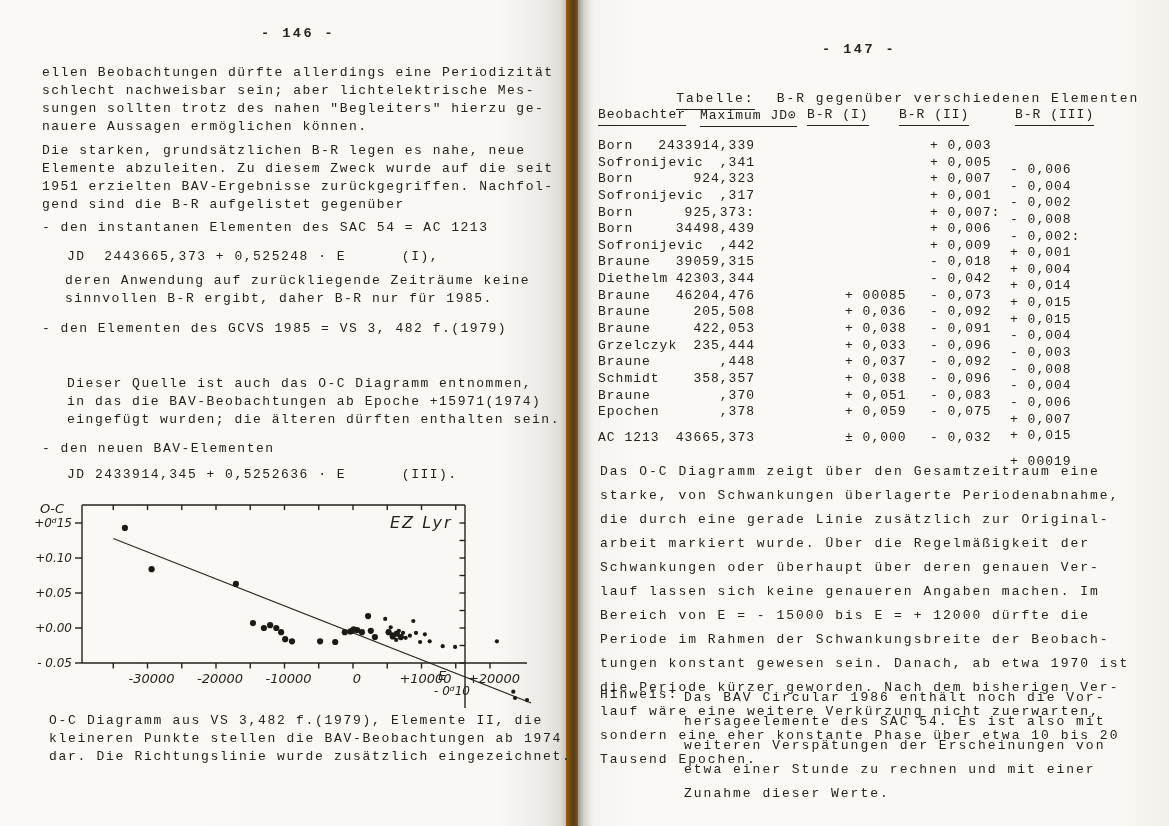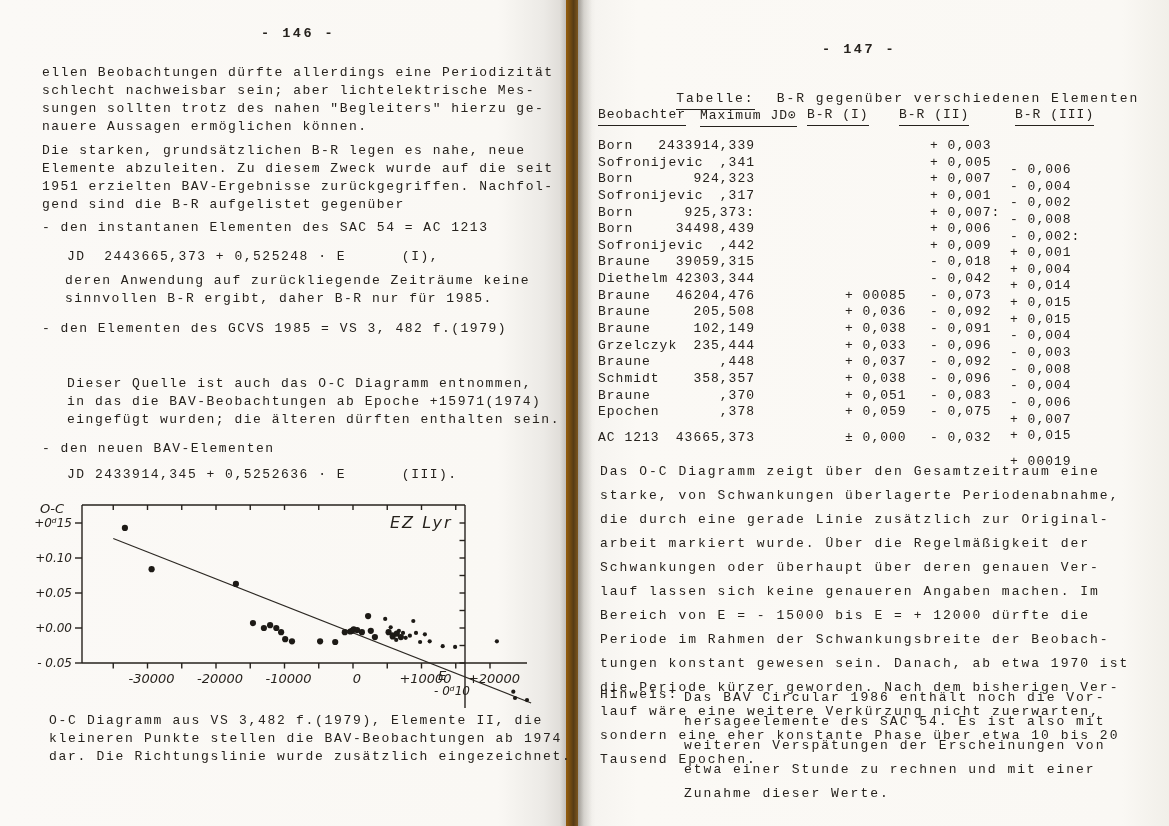--- a/index.html
+++ b/index.html
@@ -208,21 +208,21 @@
       <div class="trow"><span class="tcell c0">Sofronijevic</span><span class="tcell c1">,341</span><span class="tcell c2"></span><span class="tcell c3">+ 0,005</span><span class="tcell c4">- 0,004</span></div>
       <div class="trow"><span class="tcell c0">Born</span><span class="tcell c1">924,323</span><span class="tcell c2"></span><span class="tcell c3">+ 0,007</span><span class="tcell c4">- 0,002</span></div>
       <div class="trow"><span class="tcell c0">Sofronijevic</span><span class="tcell c1">,317</span><span class="tcell c2"></span><span class="tcell c3">+ 0,001</span><span class="tcell c4">- 0,008</span></div>
       <div class="trow"><span class="tcell c0">Born</span><span class="tcell c1">925,373:</span><span class="tcell c2"></span><span class="tcell c3">+ 0,007:</span><span class="tcell c4">- 0,002:</span></div>
       <div class="trow"><span class="tcell c0">Born</span><span class="tcell c1">34498,439</span><span class="tcell c2"></span><span class="tcell c3">+ 0,006</span><span class="tcell c4">+ 0,001</span></div>
       <div class="trow"><span class="tcell c0">Sofronijevic</span><span class="tcell c1">,442</span><span class="tcell c2"></span><span class="tcell c3">+ 0,009</span><span class="tcell c4">+ 0,004</span></div>
       <div class="trow"><span class="tcell c0">Braune</span><span class="tcell c1">39059,315</span><span class="tcell c2"></span><span class="tcell c3">- 0,018</span><span class="tcell c4">+ 0,014</span></div>
       <div class="trow"><span class="tcell c0">Diethelm</span><span class="tcell c1">42303,344</span><span class="tcell c2"></span><span class="tcell c3">- 0,042</span><span class="tcell c4">+ 0,015</span></div>
       <div class="trow"><span class="tcell c0">Braune</span><span class="tcell c1">46204,476</span><span class="tcell c2">+ 00085</span><span class="tcell c3">- 0,073</span><span class="tcell c4">+ 0,015</span></div>
       <div class="trow"><span class="tcell c0">Braune</span><span class="tcell c1">205,508</span><span class="tcell c2">+ 0,036</span><span class="tcell c3">- 0,092</span><span class="tcell c4">- 0,004</span></div>
-      <div class="trow"><span class="tcell c0">Braune</span><span class="tcell c1">102,149</span><span class="tcell c2">+ 0,038</span><span class="tcell c3">- 0,091</span><span class="tcell c4">- 0,003</span></div>
+      <div class="trow"><span class="tcell c0">Braune</span><span class="tcell c1">422,053</span><span class="tcell c2">+ 0,038</span><span class="tcell c3">- 0,091</span><span class="tcell c4">- 0,003</span></div>
       <div class="trow"><span class="tcell c0">Grzelczyk</span><span class="tcell c1">235,444</span><span class="tcell c2">+ 0,033</span><span class="tcell c3">- 0,096</span><span class="tcell c4">- 0,008</span></div>
       <div class="trow"><span class="tcell c0">Braune</span><span class="tcell c1">,448</span><span class="tcell c2">+ 0,037</span><span class="tcell c3">- 0,092</span><span class="tcell c4">- 0,004</span></div>
       <div class="trow"><span class="tcell c0">Schmidt</span><span class="tcell c1">358,357</span><span class="tcell c2">+ 0,038</span><span class="tcell c3">- 0,096</span><span class="tcell c4">- 0,006</span></div>
       <div class="trow"><span class="tcell c0">Braune</span><span class="tcell c1">,370</span><span class="tcell c2">+ 0,051</span><span class="tcell c3">- 0,083</span><span class="tcell c4">+ 0,007</span></div>
       <div class="trow"><span class="tcell c0">Epochen</span><span class="tcell c1">,378</span><span class="tcell c2">+ 0,059</span><span class="tcell c3">- 0,075</span><span class="tcell c4">+ 0,015</span></div>
     </div>
   <div class="ttable" id="br-table-summary" style="top:430px;width:500px;">
       <div class="trow"><span class="tcell c0">AC 1213</span><span class="tcell c1">43665,373</span><span class="tcell c2">± 0,000</span><span class="tcell c3">- 0,032</span><span class="tcell c4">+ 00019</span></div>
     </div>
 

